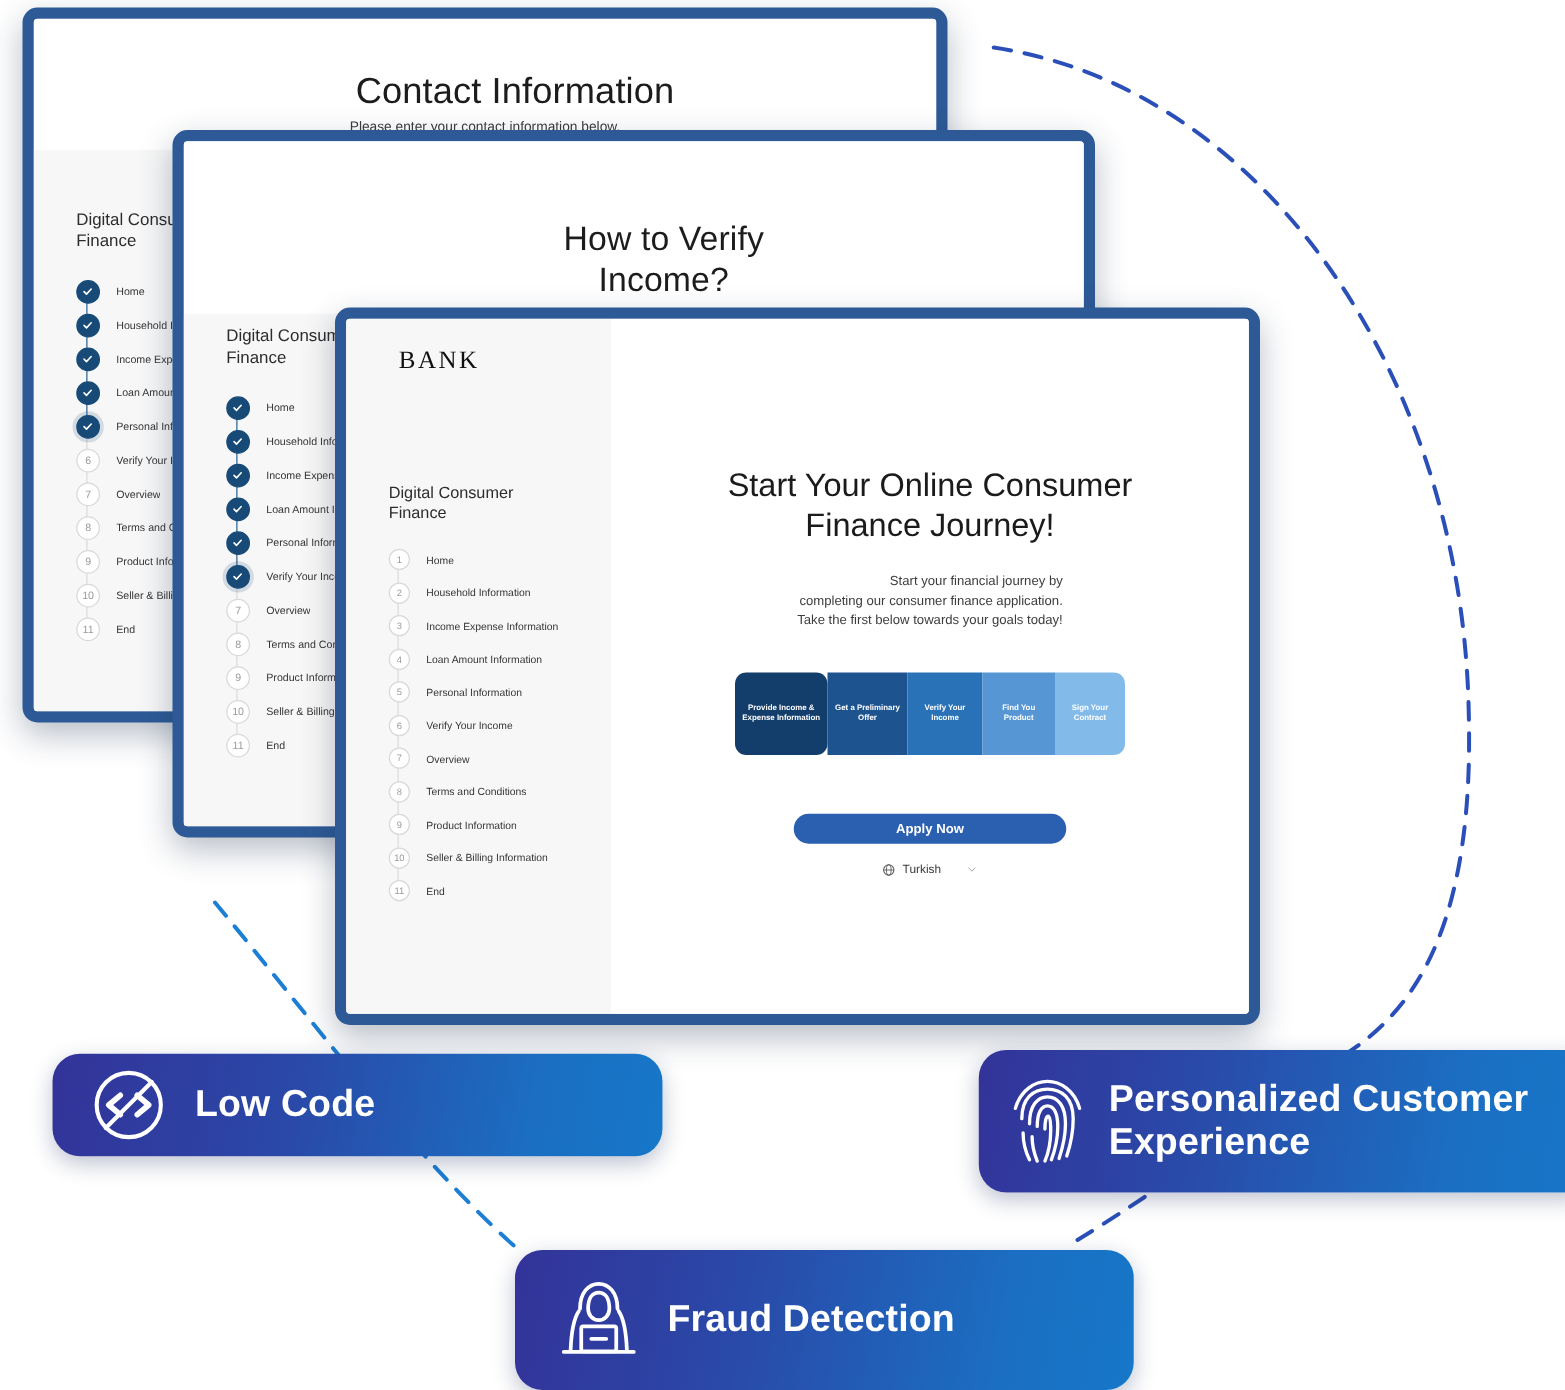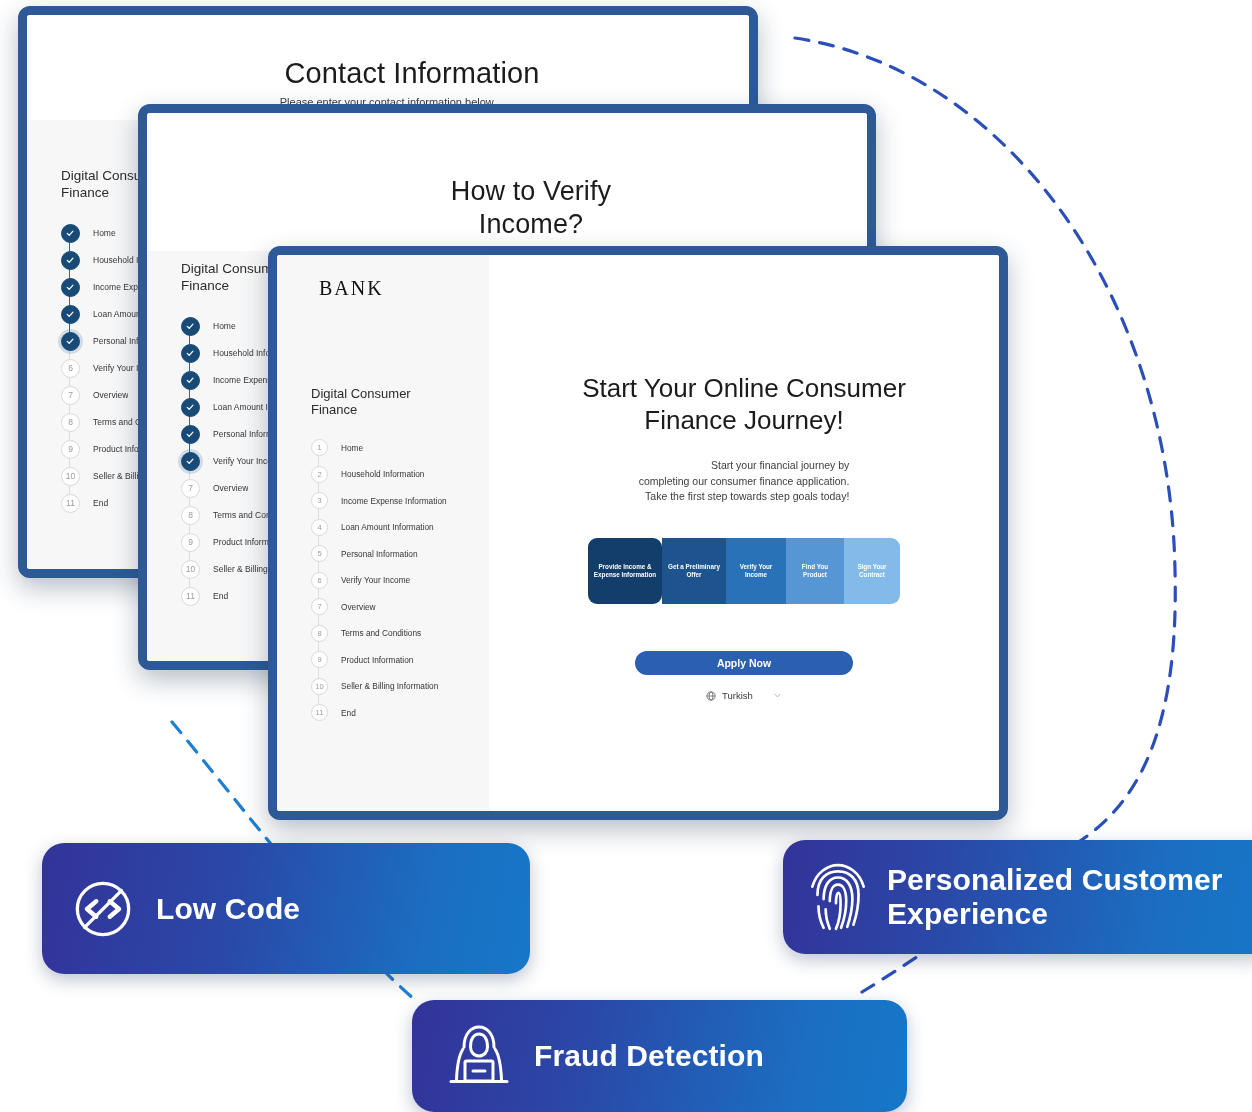--- a/index.html
+++ b/index.html
@@ -344,21 +344,21 @@
               </li>
             </ul>
         </div>
 
         <div class="content">
           <div class="hero" style="padding:118px 30px 0;">
             <h2 style="font-size:26px;max-width:400px;">Start Your Online Consumer Finance Journey!</h2>
             <div class="lede" style="font-size:10.5px;margin-top:22px;text-align:right;">
               <div>Start your financial journey by</div>
               <div>completing our consumer finance application.</div>
-              <div>Take the first step towards step goals today!</div>
+              <div>Take the first below towards your goals today!</div>
             </div>
 
             <div class="chips" style="margin-top:34px;">
                 <div class="chip" style="background: rgb(19, 61, 107); width: 66px; height: 66px; font-size: 6.3px; padding: 0px 4px; border-radius: 9px;">
                   <span>Provide Income &amp; Expense Information</span>
                 </div>
                 <div class="chip" style="background: rgb(29, 84, 144); width: 56px; height: 66px; font-size: 6.3px; padding: 0px 4px;">
                   <span>Get a Preliminary Offer</span>
                 </div>
                 <div class="chip" style="background: rgb(42, 114, 184); width: 52px; height: 66px; font-size: 6.3px; padding: 0px 4px;">
@@ -384,21 +384,21 @@
               <svg class="chev" width="9" height="9" viewBox="0 0 16 16" style="margin-left:14px;">
                 <path d="M3.5 6 L8 10.5 L12.5 6" fill="none" stroke="#9a9a9a" stroke-width="1.3" stroke-linecap="round"></path>
               </svg>
             </div>
           </div>
         </div>
       </div>
     </div>
   </div>
 
-  <div class="pill" style="left:42px;top:843px;width:458px;height:131px;padding:0 0 0 30px;gap:22px;
+  <div class="pill" style="left:42px;top:843px;width:458px;height:82px;padding:0 0 0 30px;gap:22px;
               background:linear-gradient(100deg,#333399 0%,#2a49a8 40%,#1b6ec2 78%,#1677c8 100%);">
     <span class="picon">
       <svg width="62" height="62" viewBox="0 0 64 64">
         <circle cx="32" cy="32" r="26.5" fill="none" stroke="#fff" stroke-width="3.4"></circle>
         <path d="M25 24 L15.5 32 L25 40" fill="none" stroke="#fff" stroke-width="4.6" stroke-linecap="round" stroke-linejoin="round"></path>
         <path d="M39 24 L48.5 32 L39 40" fill="none" stroke="#fff" stroke-width="4.6" stroke-linecap="round" stroke-linejoin="round"></path>
         <line x1="13" y1="51" x2="51" y2="13" stroke="#fff" stroke-width="3.4" stroke-linecap="round"></line>
       </svg>
     </span>
     <span class="ptext" style="font-size:30px;">Low Code</span>

